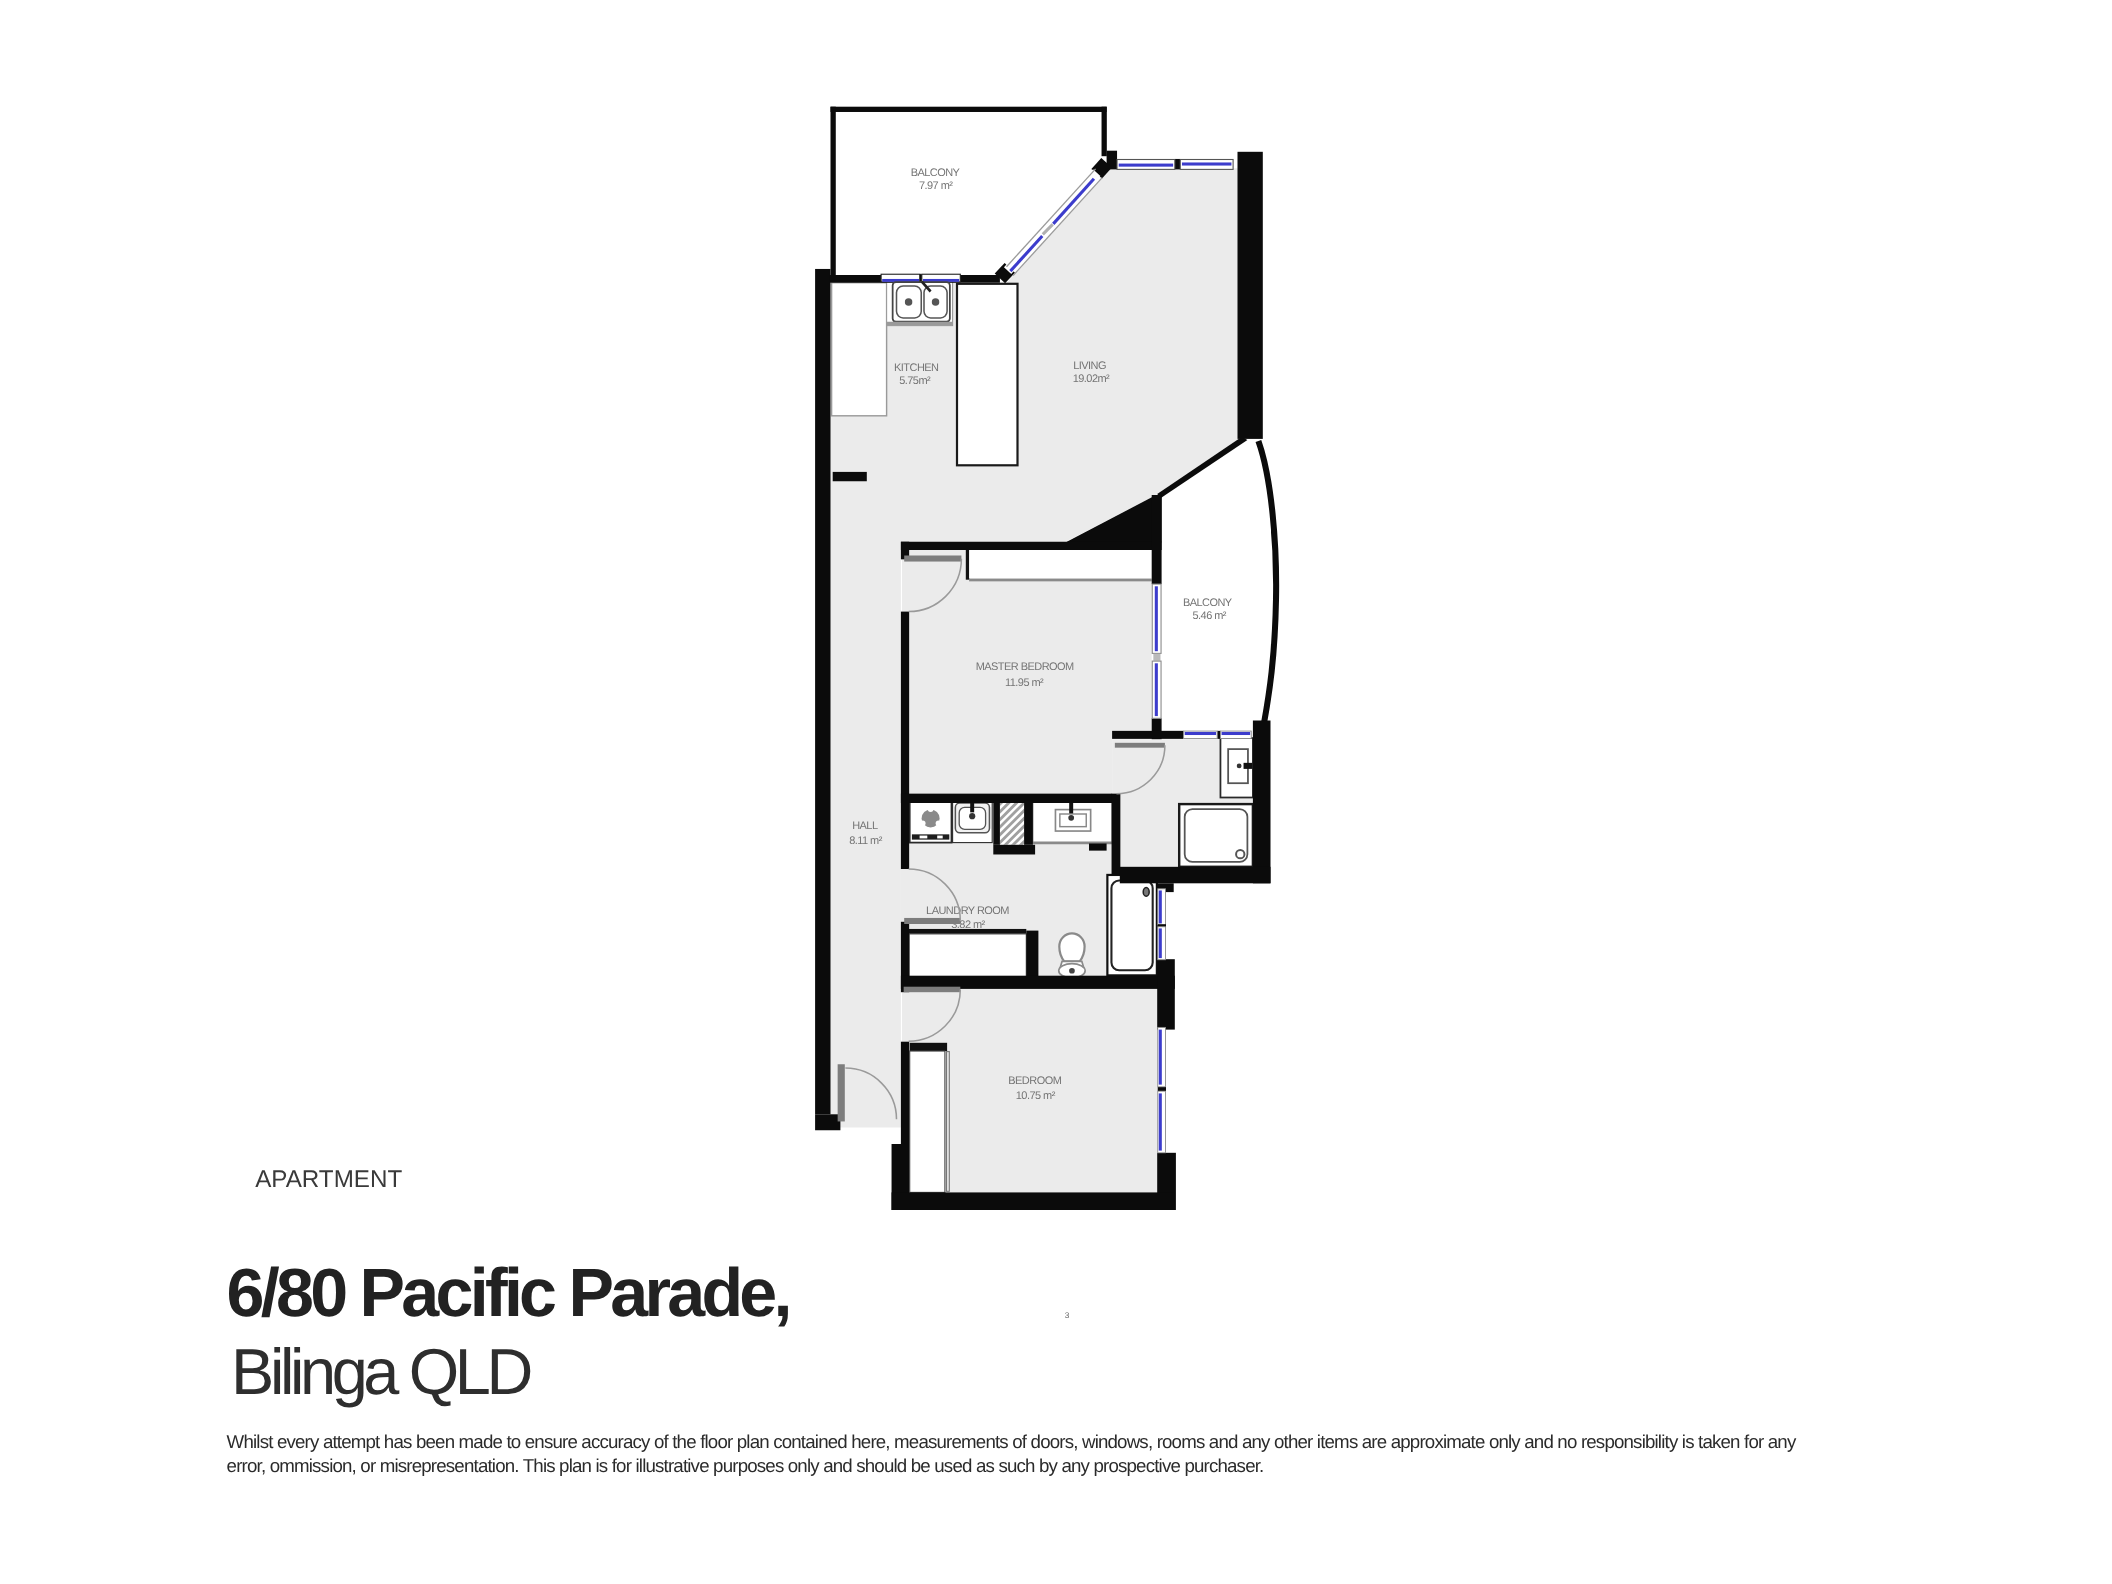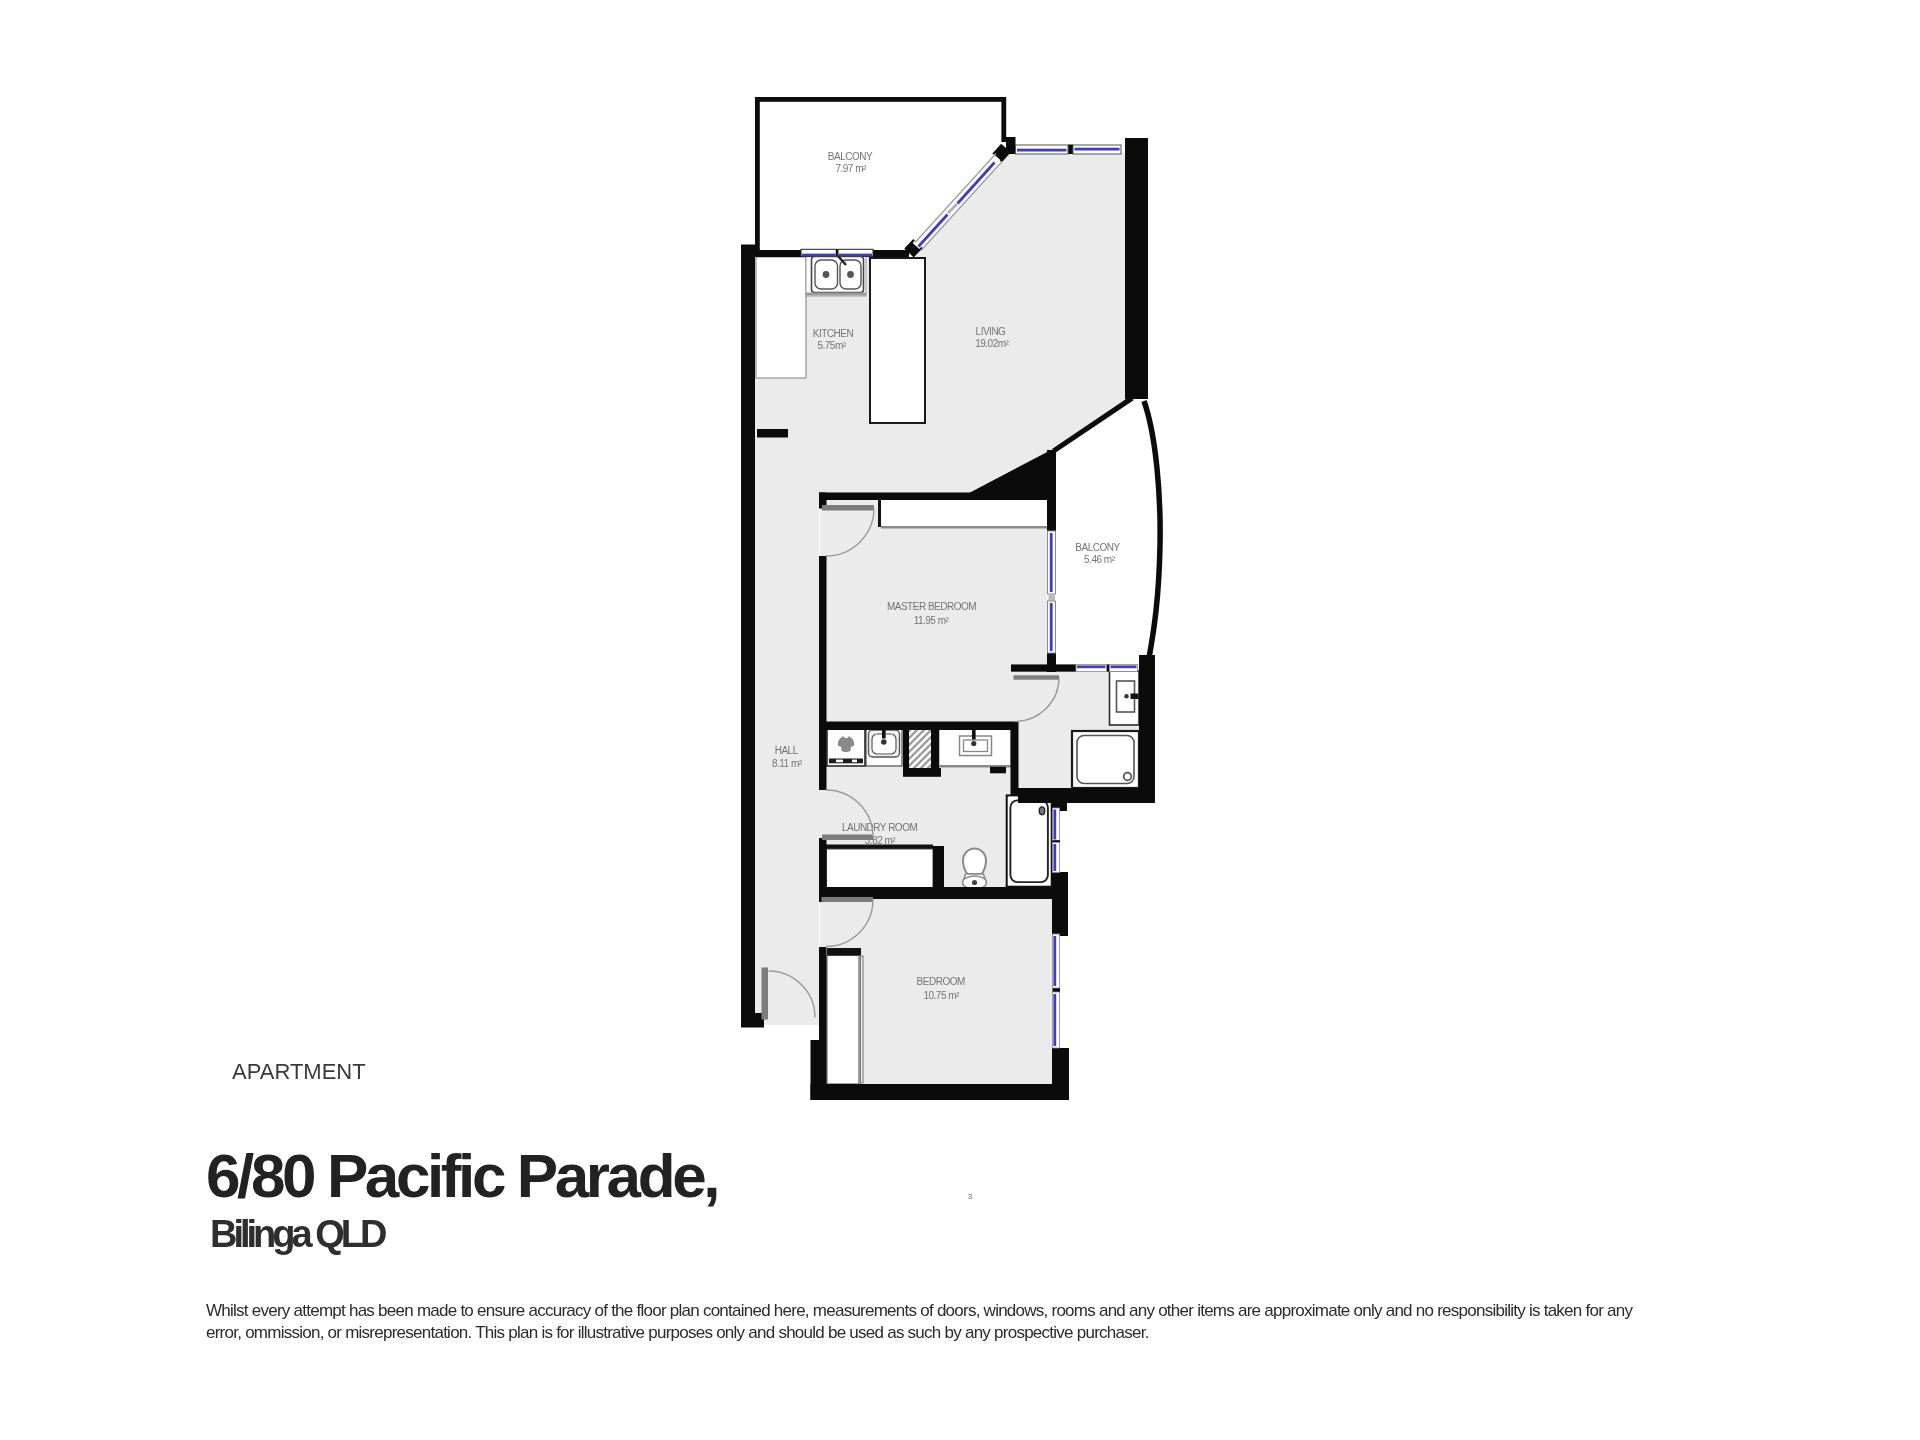--- a/index.html
+++ b/index.html
@@ -325,15 +325,15 @@
   <text x="941.2" y="999" text-anchor="middle" class="area">10.75 m²</text>
 
   <text x="968" y="1198.5" font-size="7.5" fill="#666666">3</text>
 
 </svg>
 
 <div style="position:absolute;left:232px;top:1059px;font-size:22px;color:#3a3a3a;letter-spacing:0px;">APARTMENT</div>
 
 <div style="position:absolute;left:206px;top:1140px;font-size:62px;font-weight:bold;letter-spacing:-3.4px;color:#222222;">6/80 Pacific Parade,</div>
 
-<div style="position:absolute;left:210px;top:1213px;font-size:38px;font-weight:bold;letter-spacing:-4px;color:#2e2e2e;">Bilinga QLD</div>
+<div style="position:absolute;left:210px;top:1213px;font-size:59px;font-weight:normal;letter-spacing:-4px;color:#2e2e2e;">Bilinga QLD</div>
 
 <div style="position:absolute;left:206px;top:1300px;width:1500px;font-size:17px;letter-spacing:-0.75px;line-height:21.5px;color:#2b2b2b;">Whilst every attempt has been made to ensure accuracy of the floor plan contained here, measurements of doors, windows, rooms and any other items are approximate only and no responsibility is taken for any<br>error, ommission, or misrepresentation. This plan is for illustrative purposes only and should be used as such by any prospective purchaser.</div>
 
 </body></html>

